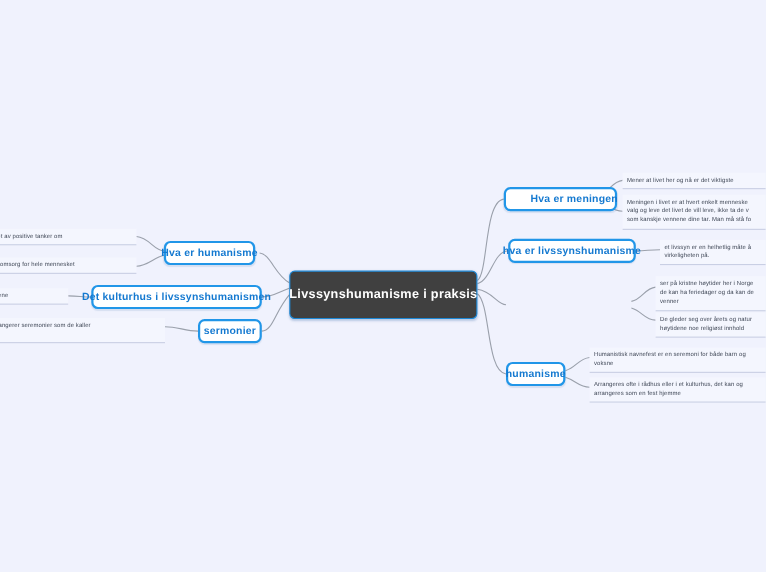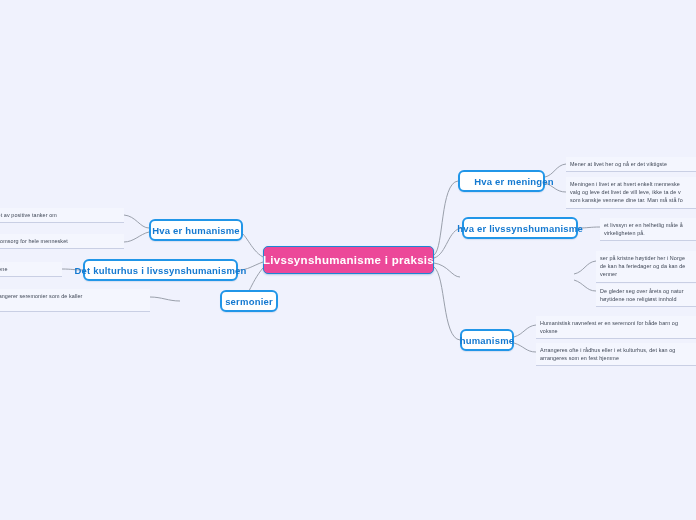--- a/index.html
+++ b/index.html
@@ -41,25 +41,25 @@
     letter-spacing: 0.2px;
     display: flex;
     align-items: center;
     justify-content: center;
     white-space: nowrap;
     box-shadow: 0 1px 1px rgba(30,90,160,0.12);
     padding: 0 9px;
     height: 22px;
   }
   .node.central {
-    background: #ec4899;
+    background: #404040;
     border: 1px solid #1c87d4;
     color: #ffffff;
     font-size: 11.5px;
-    height: 28px;
+    height: 44px;
     border-radius: 5px;
     letter-spacing: 0.3px;
     box-shadow: 0 1px 2px rgba(20,80,150,0.25);
   }
   .detail {
     position: absolute;
     box-sizing: border-box;
     background: #f4f6fe;
     border-bottom: 1px solid #c9cfe4;
     color: #3f4756;
@@ -102,33 +102,33 @@
       <path d="M 574 280 C 584 283 586 291 596 291"></path>
       <path d="M 514 337 C 524 334 526 326 536 325"></path>
       <path d="M 514 343 C 524 346 526 352 536 352"></path>
     </g>
   </svg>
 
   <div class="node central" style="left:263px; top:246px; width:171px;">
     <span>Livssynshumanisme i praksis</span>
   </div>
 
-  <div class="node" style="left:149px; top:219px; width:94px;">
+  <div class="node" style="left:149px; top:219px; width:83px;">
     <span>Hva er humanisme</span>
   </div>
 
   <div class="node" style="left:83px; top:259px; width:155px;">
     <span>Det kulturhus i livssynshumanismen</span>
   </div>
 
-  <div class="node" style="left:180px; top:290px; width:58px;margin-left:40px;">
+  <div class="node" style="left:180px; top:290px; width:58px;">
     <span>sermonier</span>
   </div>
 
-  <div class="node" style="left:458px; top:170px; width:87px;padding-left:34px;">
+  <div class="node" style="left:458px; top:170px; width:103px;padding-left:34px;">
     <span>Hva er meningen</span>
   </div>
 
   <div class="node" style="left:462px; top:217px; width:116px;">
     <span>hva er livssynshumanisme</span>
   </div>
 
 
   <div class="node" style="left:460px; top:329px; width:54px;">
     <span>humanisme</span>

